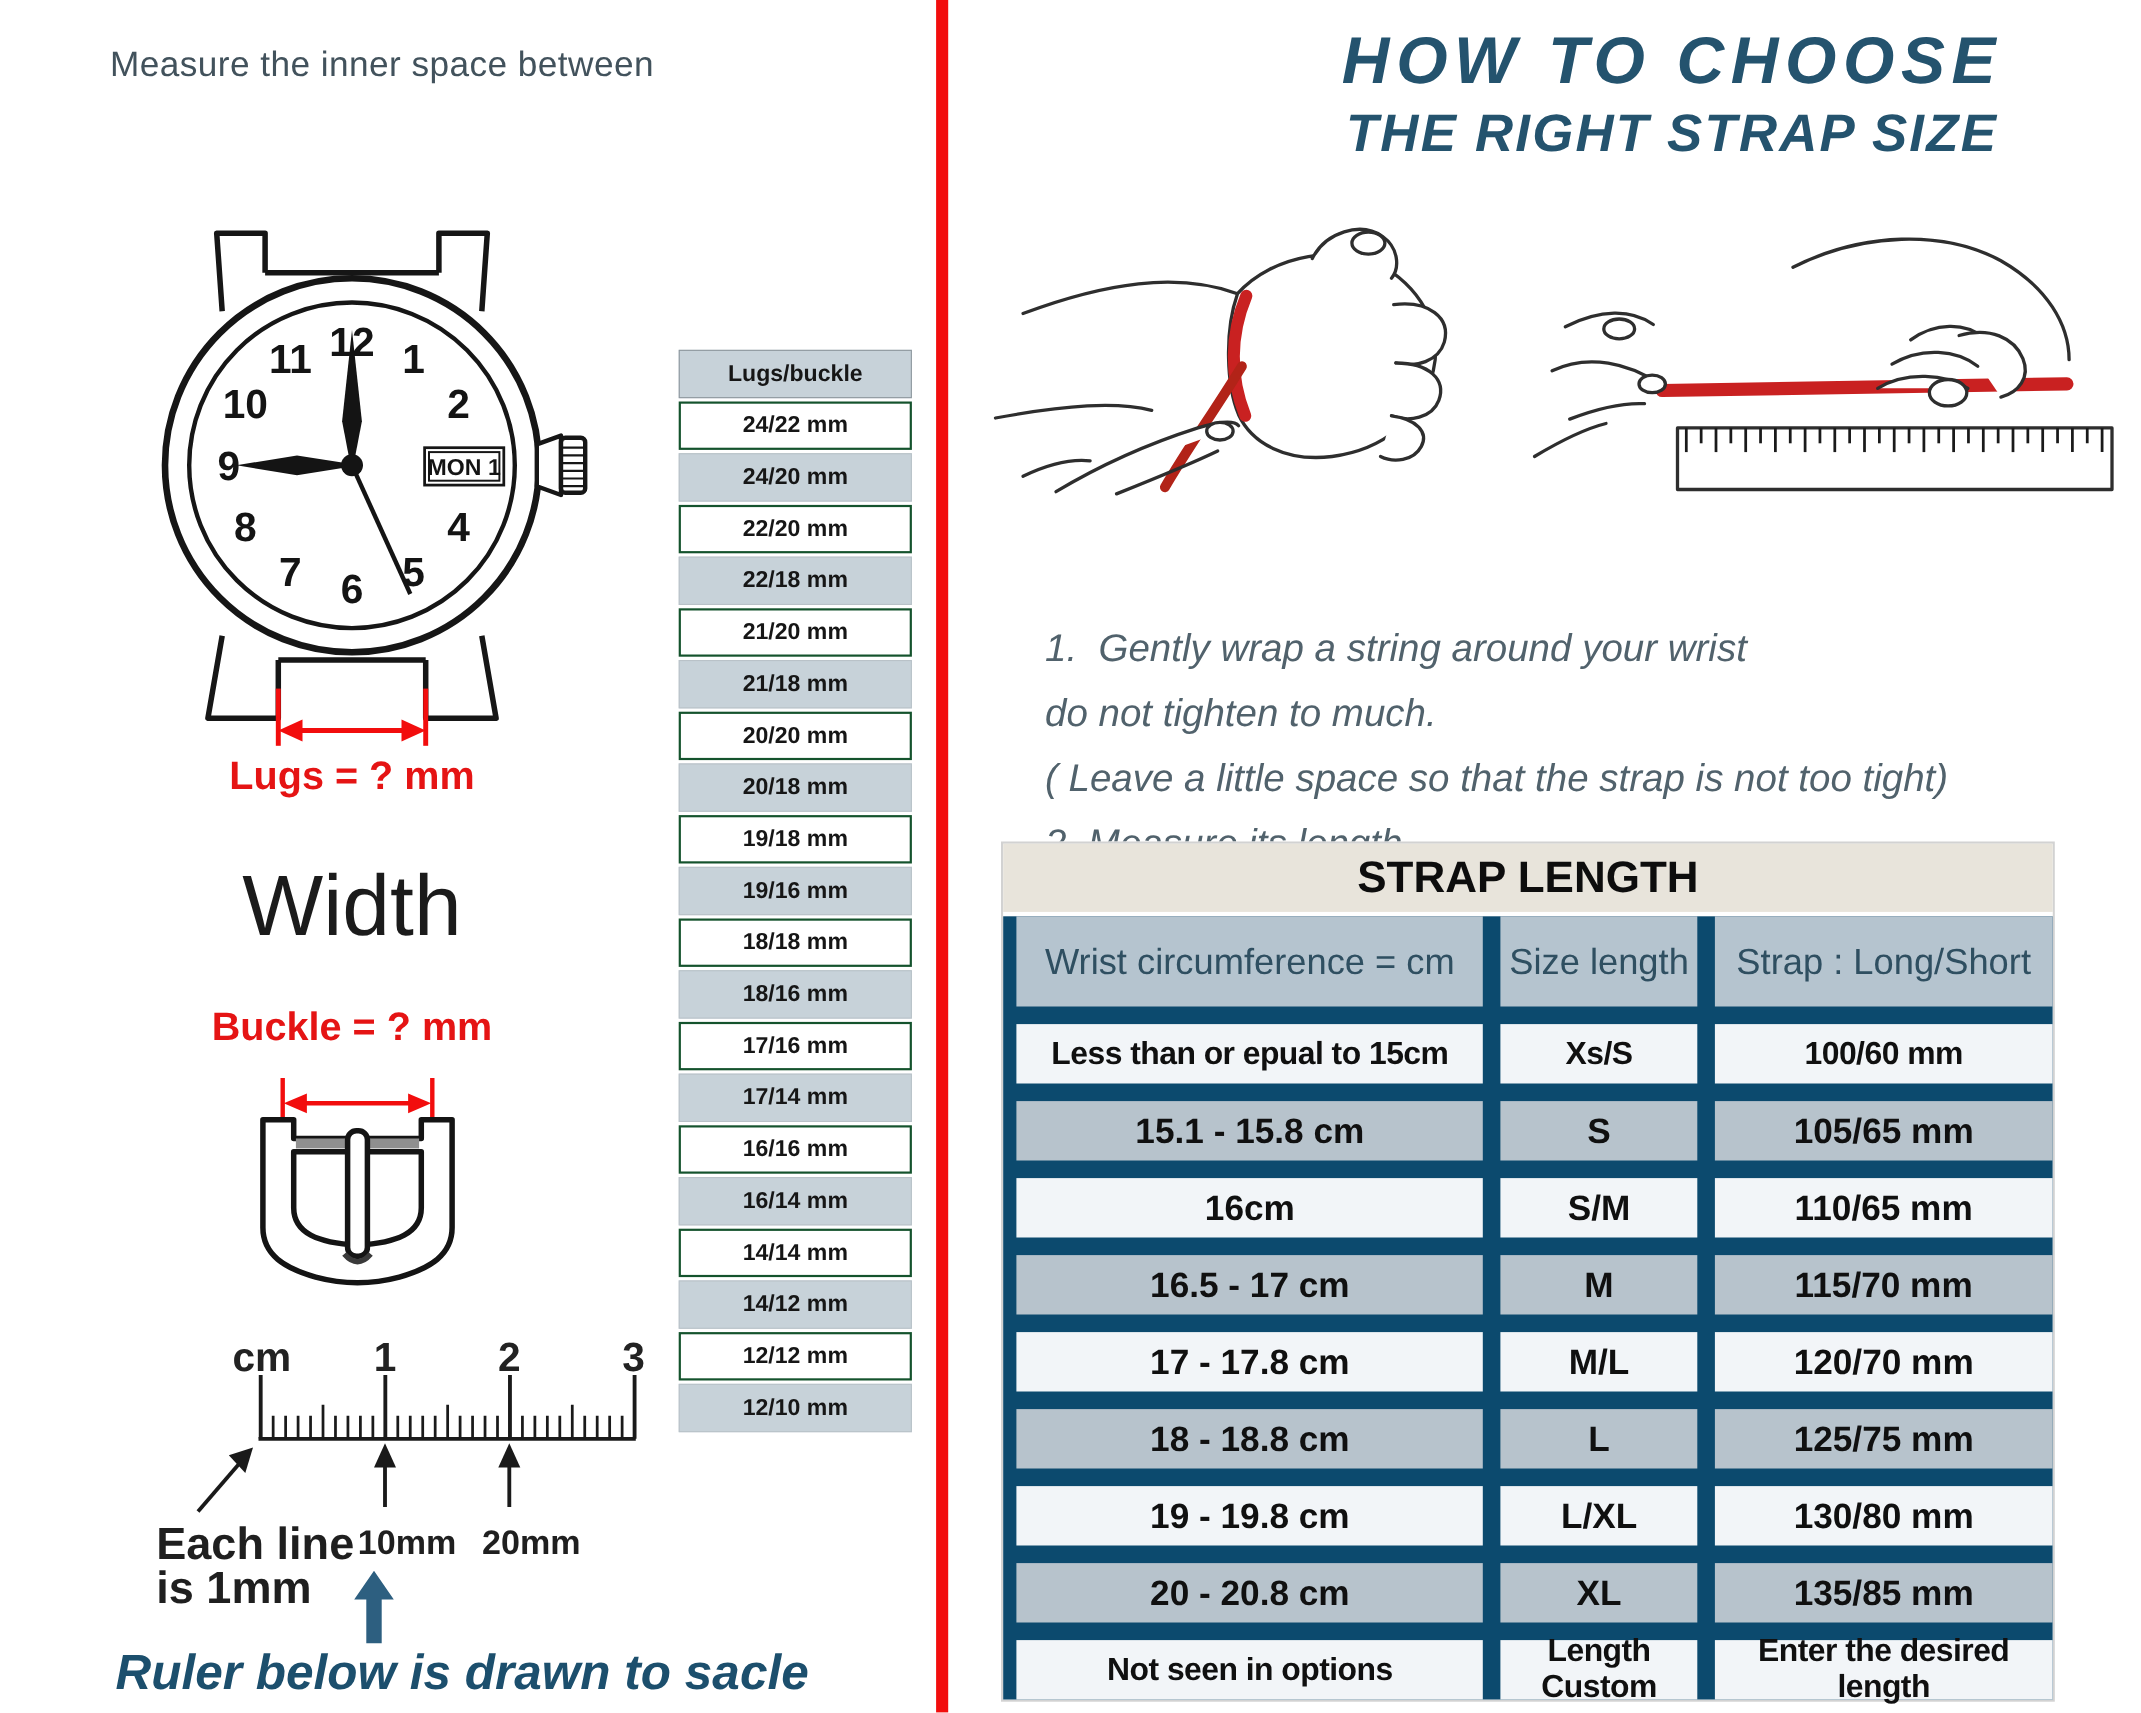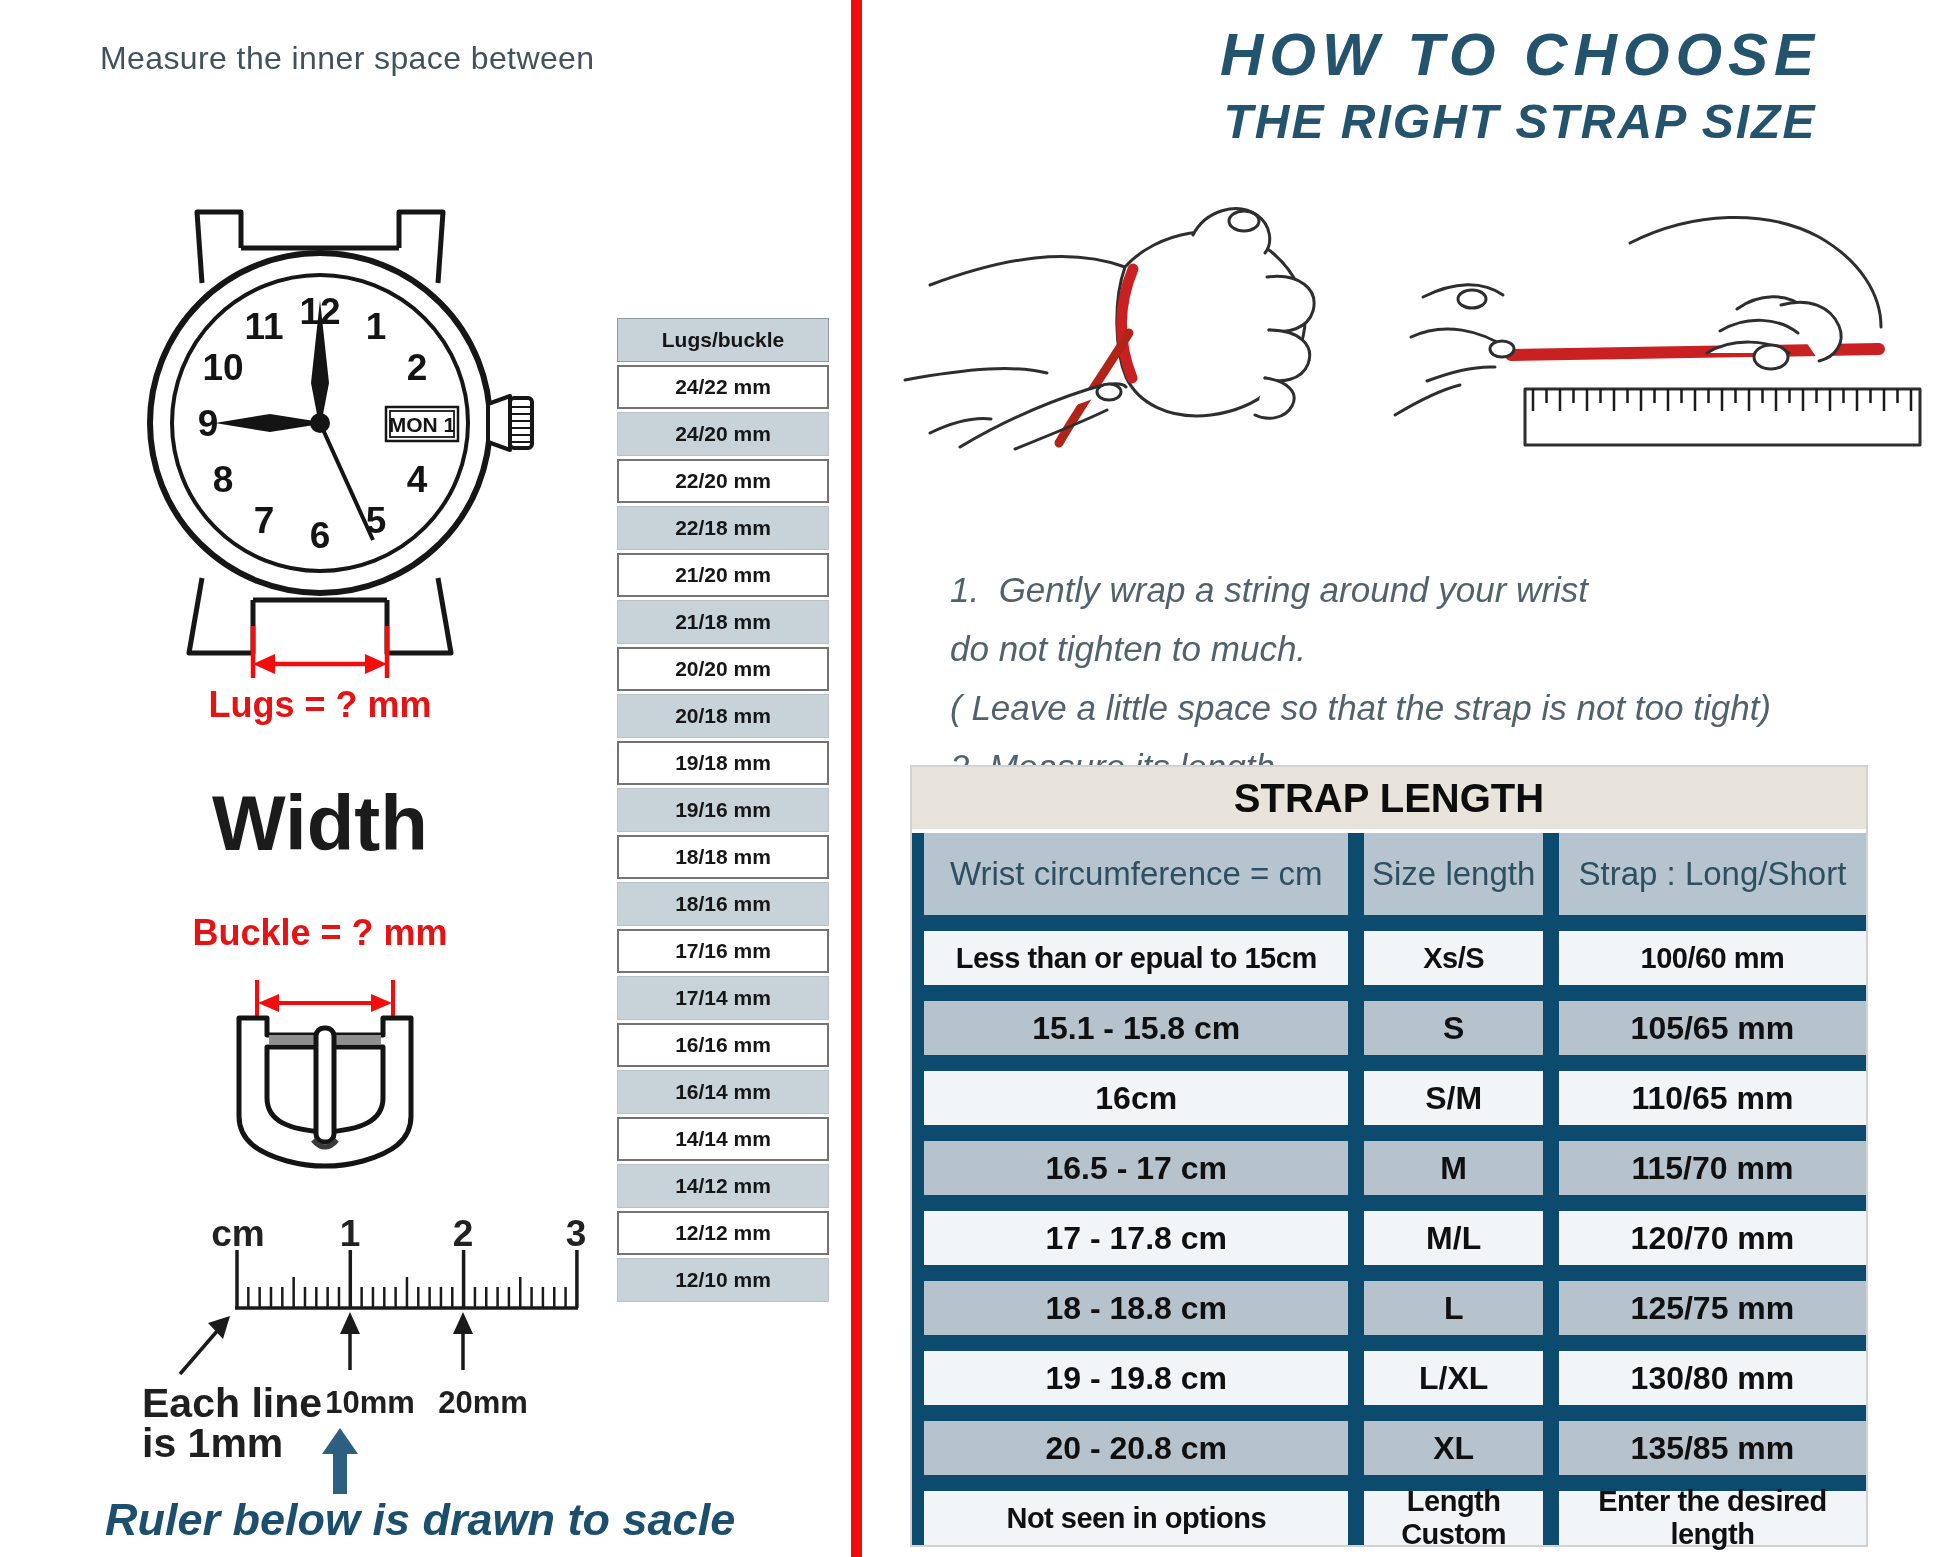--- a/index.html
+++ b/index.html
@@ -9,37 +9,37 @@
 
   
   .divider{position:absolute;left:851px;top:0;width:11px;height:1557px;background:#f20d0d;}
 
   
   .intro{position:absolute;left:100px;top:36px;width:600px;font-size:32px;line-height:45px;
          color:#42525c;letter-spacing:.4px;}
   .lugs-label{position:absolute;left:105px;top:684px;width:430px;text-align:center;
               font-size:36px;font-weight:bold;color:#e51414;}
   .width-label{position:absolute;left:105px;top:778px;width:430px;text-align:center;
-               font-size:78px;font-weight:bold;color:#1b1b1b;}
+               font-size:78px;font-weight:normal;color:#1b1b1b;}
   .buckle-label{position:absolute;left:105px;top:912px;width:430px;text-align:center;
                 font-size:36px;font-weight:bold;color:#e51414;}
   .ruler-note{position:absolute;left:142px;top:1383px;font-size:41px;font-weight:bold;
               color:#1f1f1f;line-height:40px;}
   .mm-label{position:absolute;top:1385px;width:110px;text-align:center;font-size:31px;
             font-weight:bold;color:#1f1f1f;}
   .scale-note{position:absolute;left:105px;top:1494px;width:760px;font-size:45px;
               font-weight:bold;font-style:italic;color:#1c4f6d;}
 
   
   .size-list{position:absolute;left:617px;top:318px;width:212px;}
   .size-row{height:44px;margin-bottom:3px;display:flex;align-items:center;justify-content:center;
             font-size:21px;font-weight:bold;color:#161616;box-sizing:border-box;}
   .size-row.header{background:#c7d2d9;border:1px solid #8e989e;}
   .size-row.gray{background:#c7d2d9;border:1px solid #b9c2c8;}
-  .size-row.white{background:#ffffff;border:2px solid #737373;}
+  .size-row.white{background:#ffffff;border:2px solid #14532d;}
 
   
   .title1{position:absolute;left:1080px;top:20px;width:880px;text-align:center;font-size:60px;
           letter-spacing:6px;font-weight:bold;font-style:italic;color:#24536e;}
   .title2{position:absolute;left:1080px;top:94px;width:880px;text-align:center;font-size:48px;
           letter-spacing:2px;font-weight:bold;font-style:italic;color:#24536e;}
   .instructions{position:absolute;left:950px;top:560px;width:960px;}
   .instr-line{font-size:35px;font-style:italic;color:#51626c;line-height:59px;white-space:pre-wrap;}
 
   

